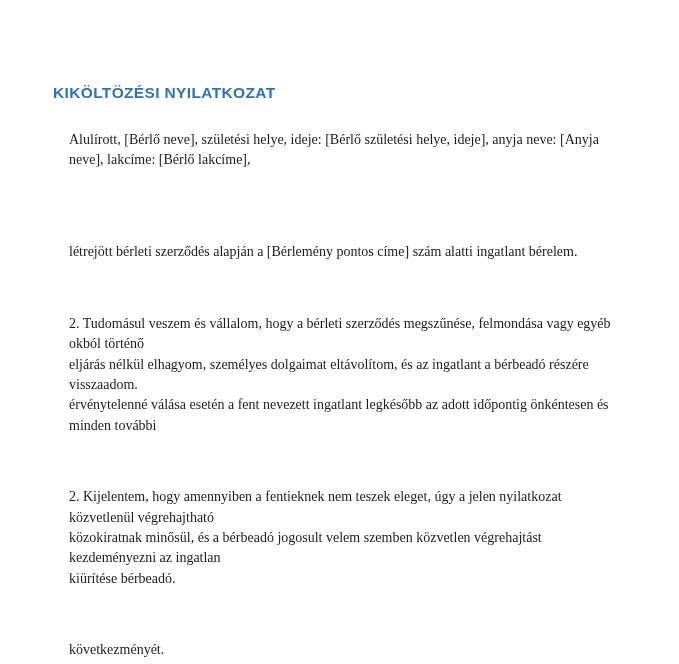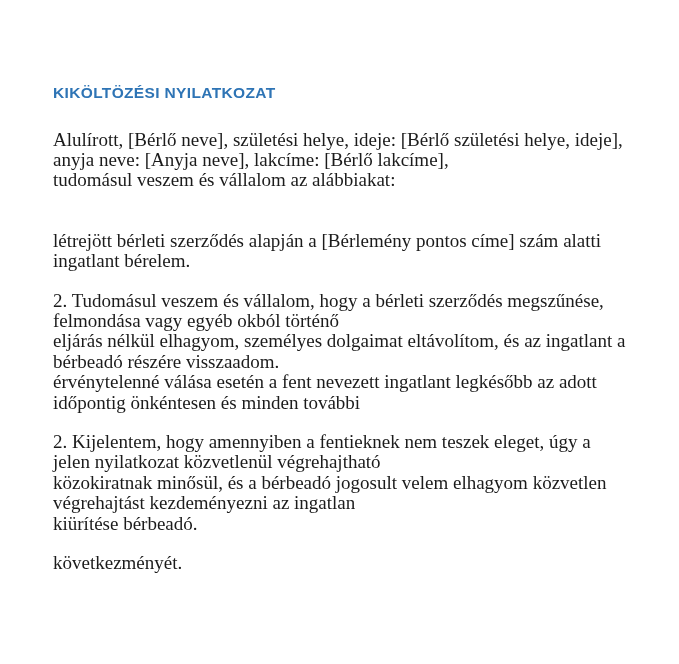--- a/index.html
+++ b/index.html
@@ -25,65 +25,64 @@
   .doc-title {
     font-family: "Liberation Sans", "DejaVu Sans", sans-serif;
     font-weight: bold;
     font-size: 15.5px;
     letter-spacing: 0.35px;
     color: #2e74b5;
     margin: 0 0 27px 0;
     line-height: 1.2;
   }
   .para {
-    font-size: 19px;
+    font-size: 14px;
     line-height: 20.4px;
     color: #1b1b1b;
-    margin: 0;
+    margin: 16px;
     max-width: 578px;
     text-align: left;
     -webkit-font-smoothing: antialiased;
   }
   .para .ln {
     display: block;
   }
   .spacer-lg { height: 40px; }
   .spacer-md { height: 19px; }
 </style>
 </head>
 <body>
 
 <div class="page">
 
   <h1 class="doc-title">KIKÖLTÖZÉSI NYILATKOZAT</h1>
 
   <p class="para">
     <span class="ln">Alulírott, [Bérlő neve], születési helye, ideje: [Bérlő születési helye, ideje], anyja neve: [Anyja neve], lakcíme: [Bérlő lakcíme],</span>
-    <span class="ln">tudomásul veszem és vállalom az alábbiakat:</span>
   </p>
 
   <div class="spacer-lg"></div>
 
   <p class="para">
     <span class="ln">létrejött bérleti szerződés alapján a [Bérlemény pontos címe] szám alatti ingatlant bérelem.</span>
   </p>
 
   <div class="spacer-md"></div>
 
   <p class="para">
     <span class="ln">2. Tudomásul veszem és vállalom, hogy a bérleti szerződés megszűnése, felmondása vagy egyéb okból történő</span>
     <span class="ln">eljárás nélkül elhagyom, személyes dolgaimat eltávolítom, és az ingatlant a bérbeadó részére visszaadom.</span>
     <span class="ln">érvénytelenné válása esetén a fent nevezett ingatlant legkésőbb az adott időpontig önkéntesen és minden további</span>
   </p>
 
   <div class="spacer-md"></div>
 
   <p class="para">
     <span class="ln">2. Kijelentem, hogy amennyiben a fentieknek nem teszek eleget, úgy a jelen nyilatkozat közvetlenül végrehajtható</span>
-    <span class="ln">közokiratnak minősül, és a bérbeadó jogosult velem elhagyom közvetlen végrehajtást kezdeményezni az ingatlan</span>
+    <span class="ln">közokiratnak minősül, és a bérbeadó jogosult velem szemben közvetlen végrehajtást kezdeményezni az ingatlan</span>
     <span class="ln">kiürítése bérbeadó.</span>
   </p>
 
   <div class="spacer-md"></div>
 
   <p class="para">
     <span class="ln">következményét.</span>
   </p>
 
 </div>

